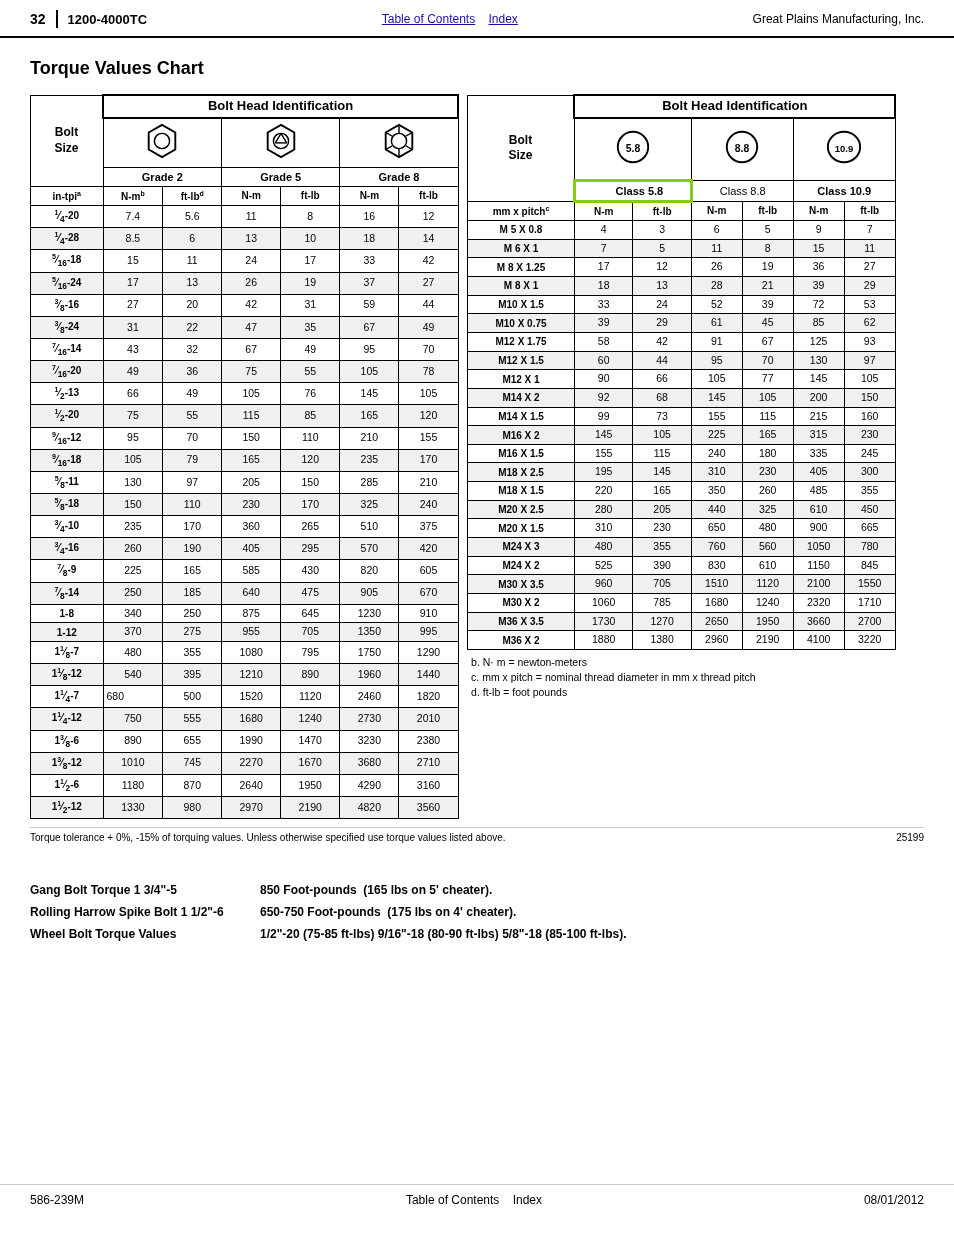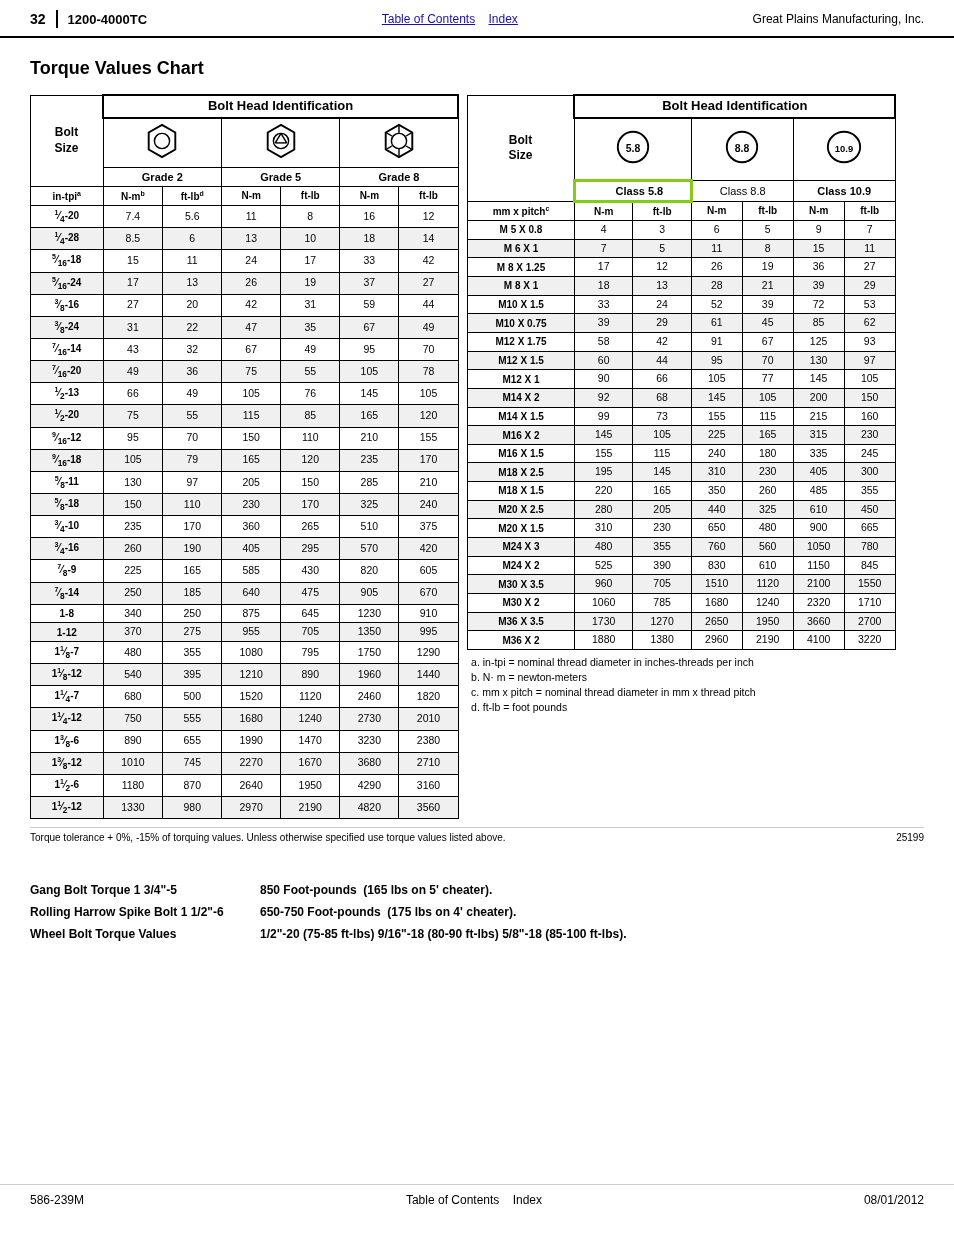--- a/index.html
+++ b/index.html
@@ -422,21 +422,21 @@
               <td style="font-weight: bold; text-align: center; font-size: 10px;">1<sup>1</sup>⁄<sub>8</sub>-12</td>
               <td style="text-align: center;">540</td>
               <td style="text-align: center;">395</td>
               <td style="text-align: center;">1210</td>
               <td style="text-align: center;">890</td>
               <td style="text-align: center;">1960</td>
               <td style="text-align: center;">1440</td>
             </tr>
             <tr>
               <td style="font-weight: bold; text-align: center; font-size: 10px;">1<sup>1</sup>⁄<sub>4</sub>-7</td>
-              <td style="text-align: center; margin-left: 8px;">680</td>
+              <td style="text-align: left; margin-left: 8px;">680</td>
               <td style="text-align: center;">500</td>
               <td style="text-align: center;">1520</td>
               <td style="text-align: center;">1120</td>
               <td style="text-align: center;">2460</td>
               <td style="text-align: center;">1820</td>
             </tr>
             <tr class="shaded-row">
               <td style="font-weight: bold; text-align: center; font-size: 10px;">1<sup>1</sup>⁄<sub>4</sub>-12</td>
               <td style="text-align: center;">750</td>
               <td style="text-align: center;">555</td>
@@ -736,21 +736,20 @@
               <td style="text-align: center;">1380</td>
               <td style="text-align: center;">2960</td>
               <td style="text-align: center;">2190</td>
               <td style="text-align: center;">4100</td>
               <td style="text-align: center;">3220</td>
             </tr>
           </tbody>
       </table>
 
       <div class="footnotes" style="margin-top:6px; padding-left:4px;">
-        <p>a.  in-tpi = nominal thread diameter in inches-threads per inch</p>
         <p>b.  N· m = newton-meters</p>
         <p>c.  mm x pitch = nominal thread diameter in mm x thread  pitch</p>
         <p>d.  ft-lb = foot pounds</p>
       </div>
     </div>
   </div>
 
   <div class="tolerance-note">
     <span>Torque tolerance + 0%, -15% of torquing values. Unless otherwise specified use torque values listed above.</span>
     <span>25199</span>

